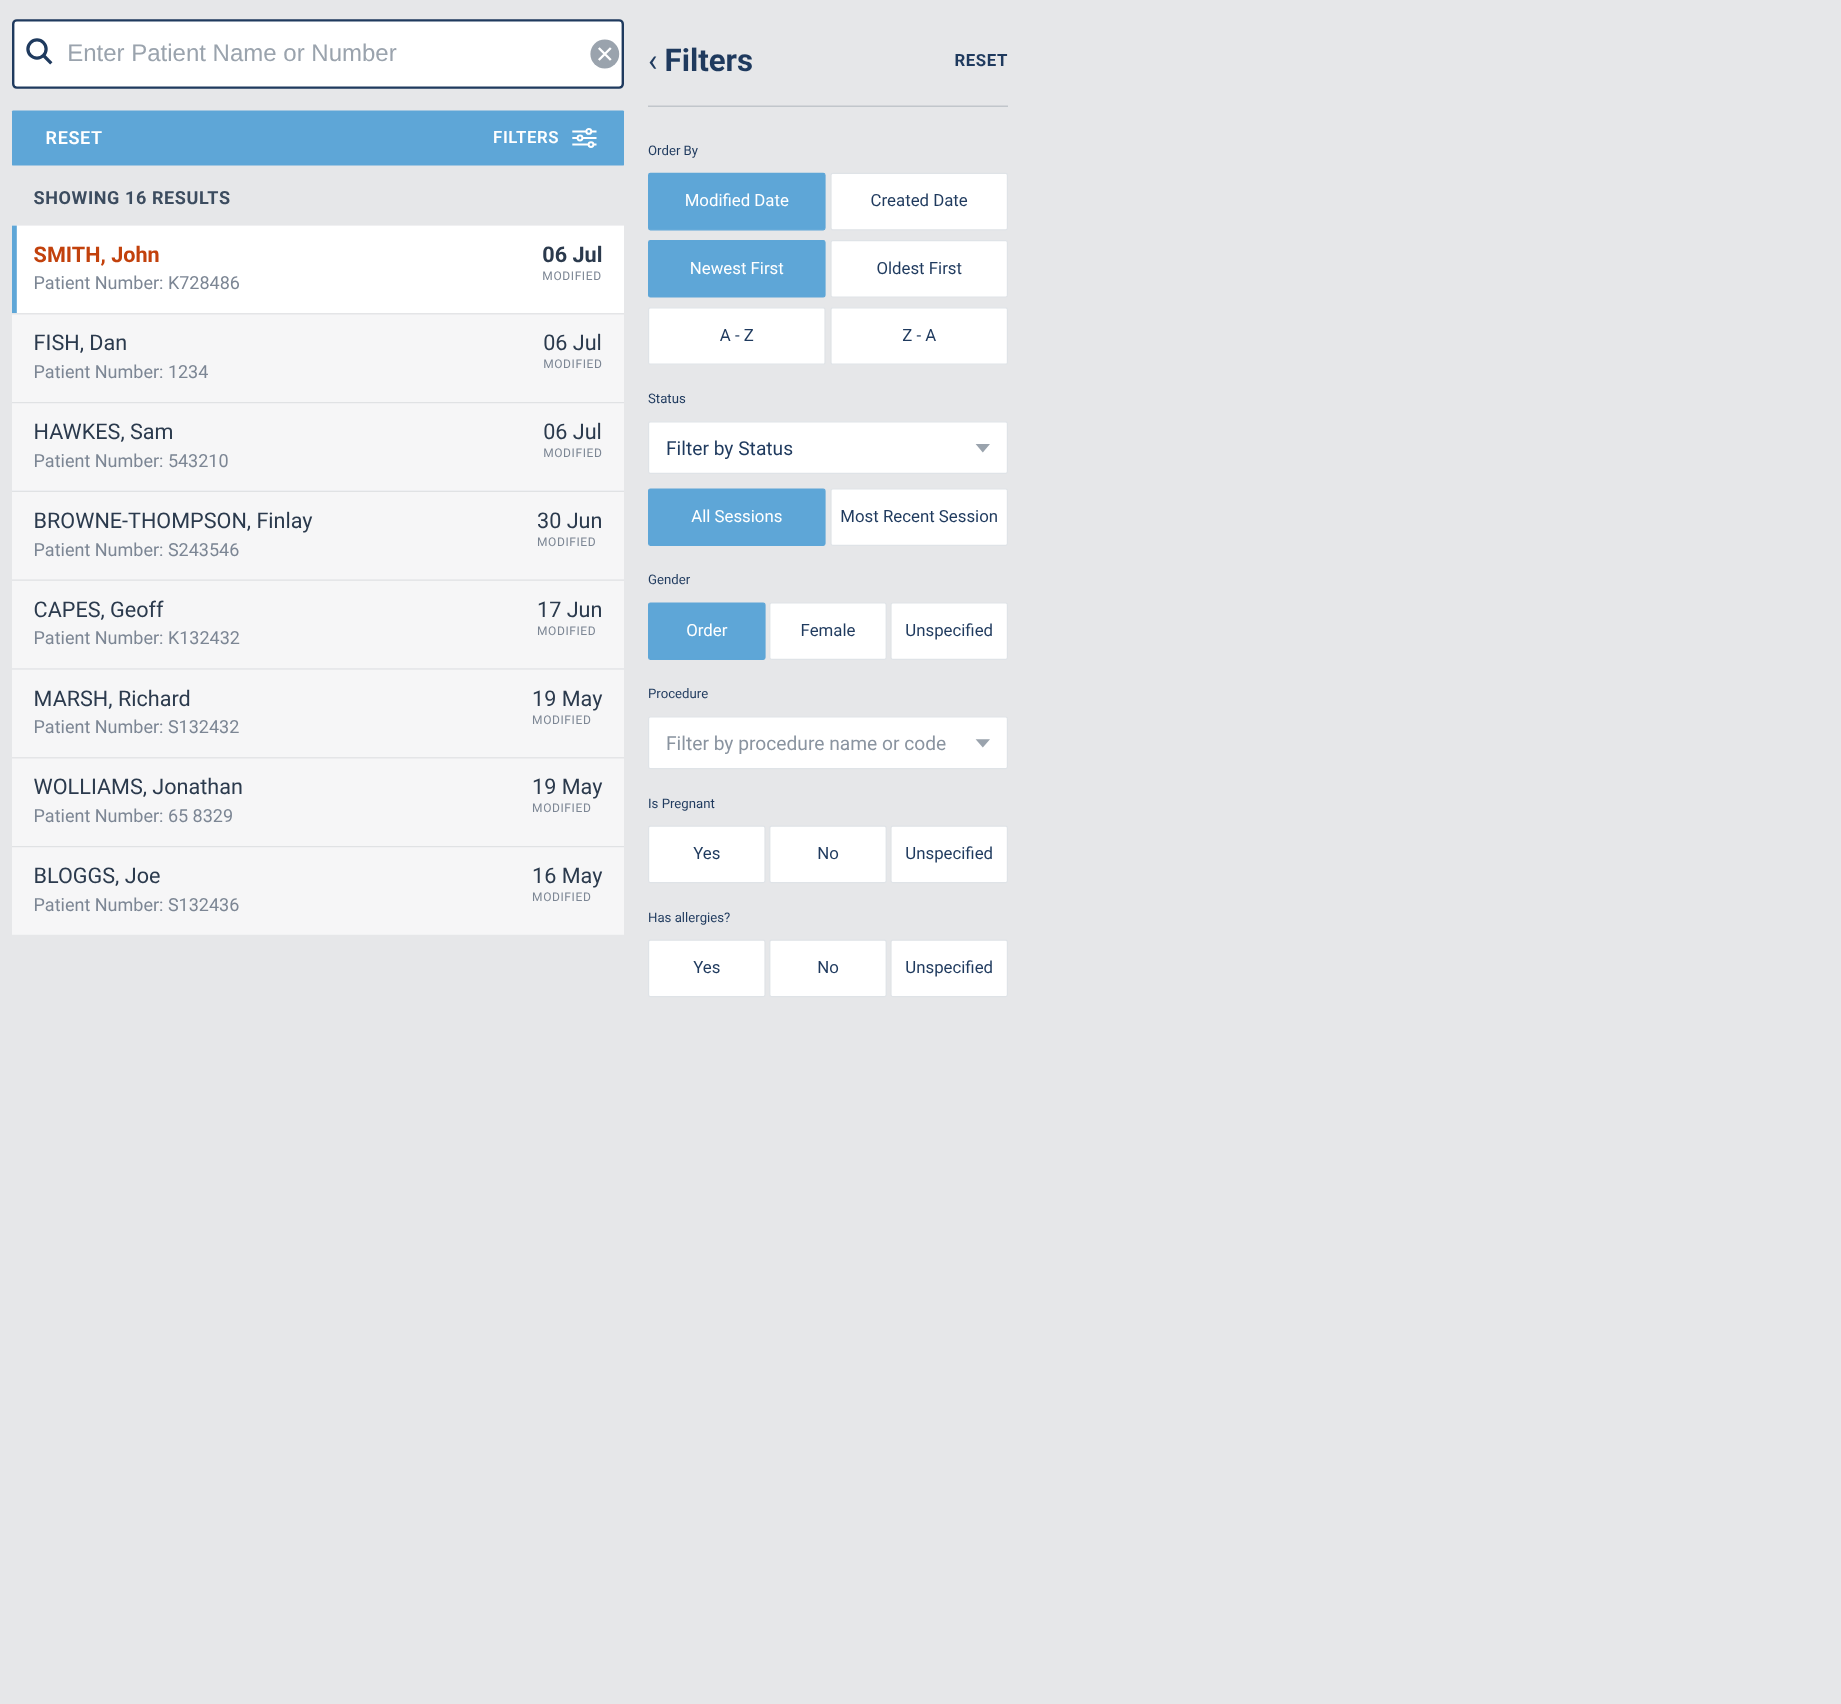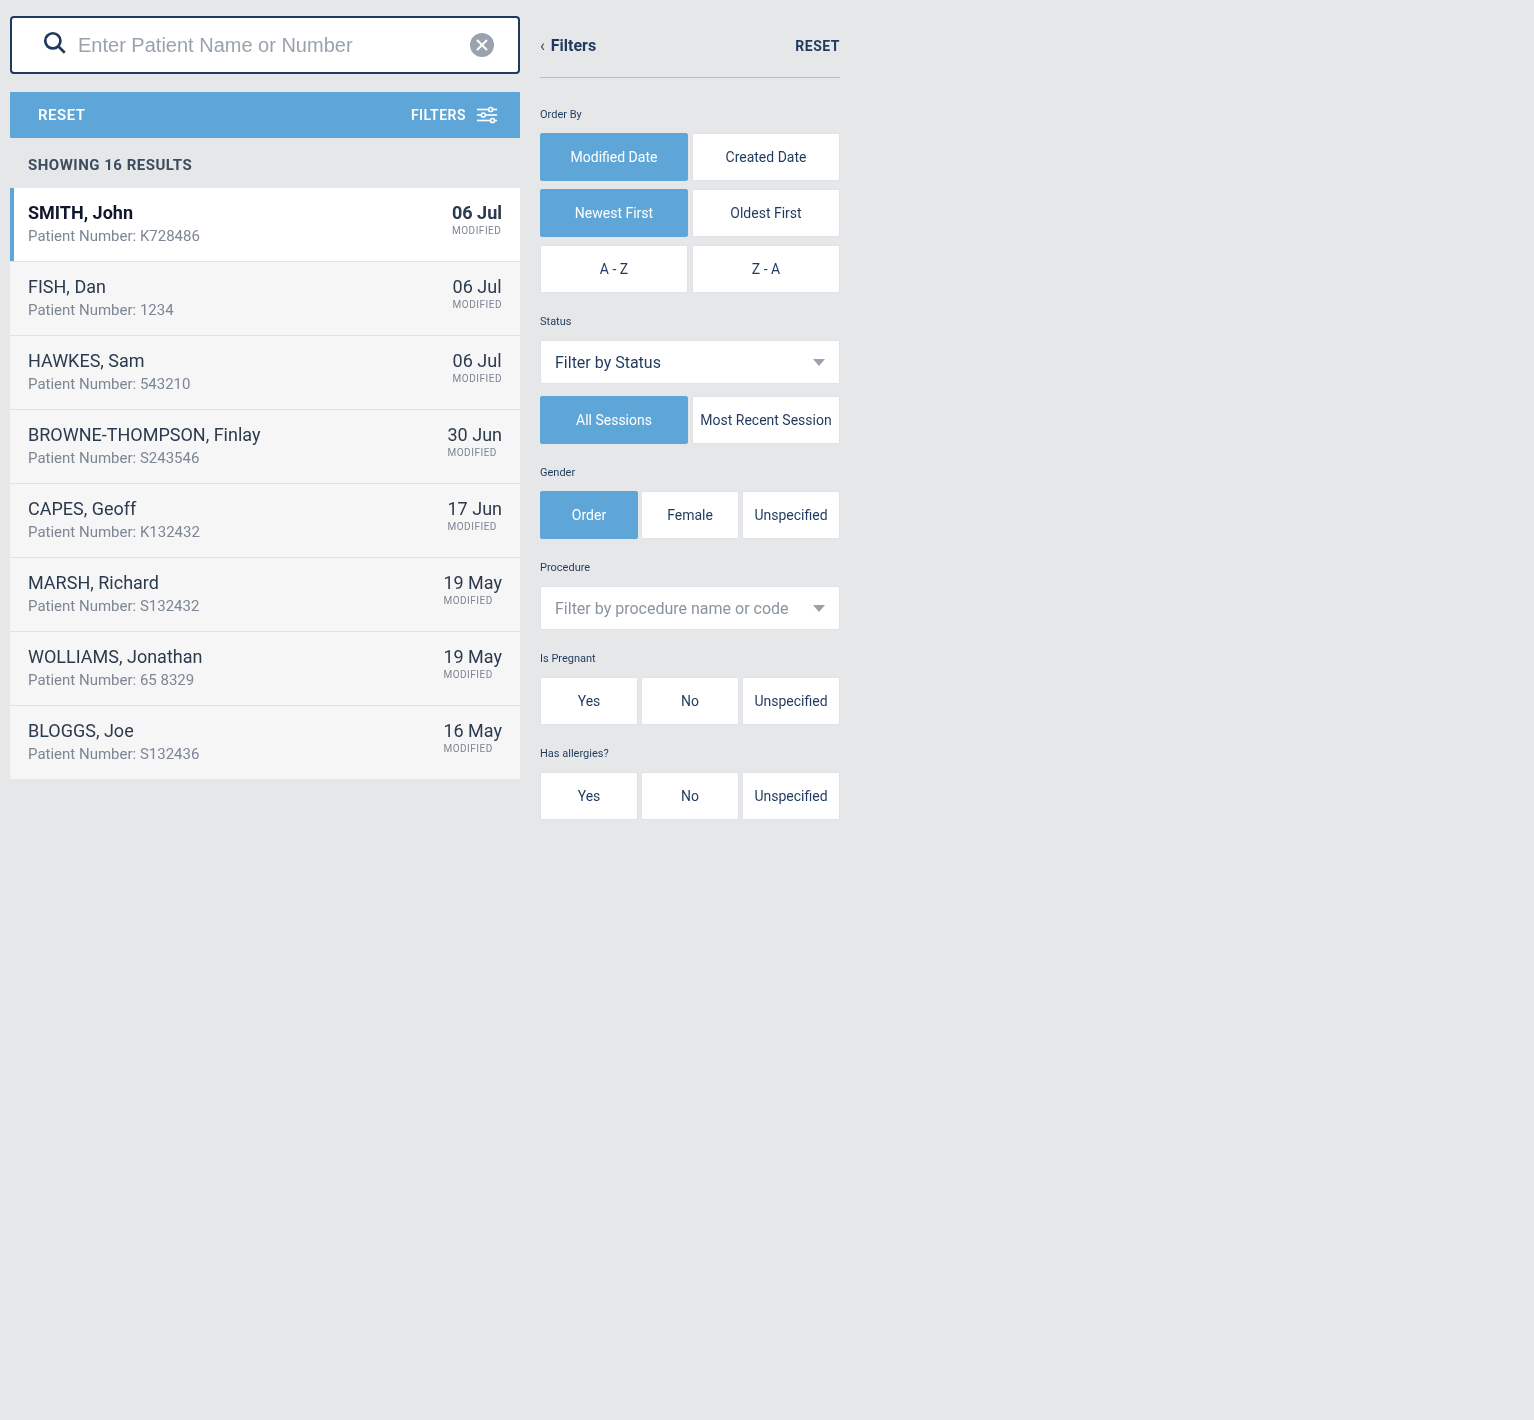--- a/index.html
+++ b/index.html
@@ -24,21 +24,21 @@
 }
 
 
 .search-box {
   display: flex;
   align-items: center;
   background: #fff;
   border: 2px solid #1f3a5e;
   border-radius: 4px;
   height: 58px;
-  padding: 0 24px;
+  padding: 0 2px;
   margin-bottom: 18px;
 }
 .search-box .search-icon svg { width: 26px; height: 26px; margin: 0 10px 0 6px; }
 .search-box input {
   border: none;
   outline: none;
   flex: 1;
   font-size: 20px;
   color: #1f3a5e;
 }
@@ -97,21 +97,21 @@
   background: #fff;
   border-left: 4px solid #5ea6d7;
   padding-left: 14px;
   border-top: none;
 }
 .patient-row .name {
   font-size: 18px;
   color: #2b3a4d;
   margin-bottom: 4px;
 }
-.patient-row.selected .name { font-weight: 700; color: #0f172a; }
+.patient-row.selected .name { font-weight: 700; color: #c2410c; }
 .patient-row .number {
   font-size: 15px;
   color: #7c8694;
 }
 .patient-row .meta { text-align: left; }
 .patient-row .date {
   font-size: 18px;
   color: #2b3a4d;
   margin-bottom: 2px;
 }
@@ -125,21 +125,21 @@
 
 .filters-header {
   display: flex;
   justify-content: space-between;
   align-items: center;
   padding-bottom: 22px;
   border-bottom: 1px solid #b9bec4;
   margin-bottom: 30px;
 }
 .filters-header .title {
-  font-size: 16px;
+  font-size: 26px;
   font-weight: 700;
   color: #1f3a5e;
 }
 .filters-header .back-caret { margin-right: 6px; font-weight: 400; }
 .filters-header .reset {
   font-size: 14px;
   font-weight: 700;
   color: #1f3a5e;
   letter-spacing: 0.5px;
   cursor: pointer;

